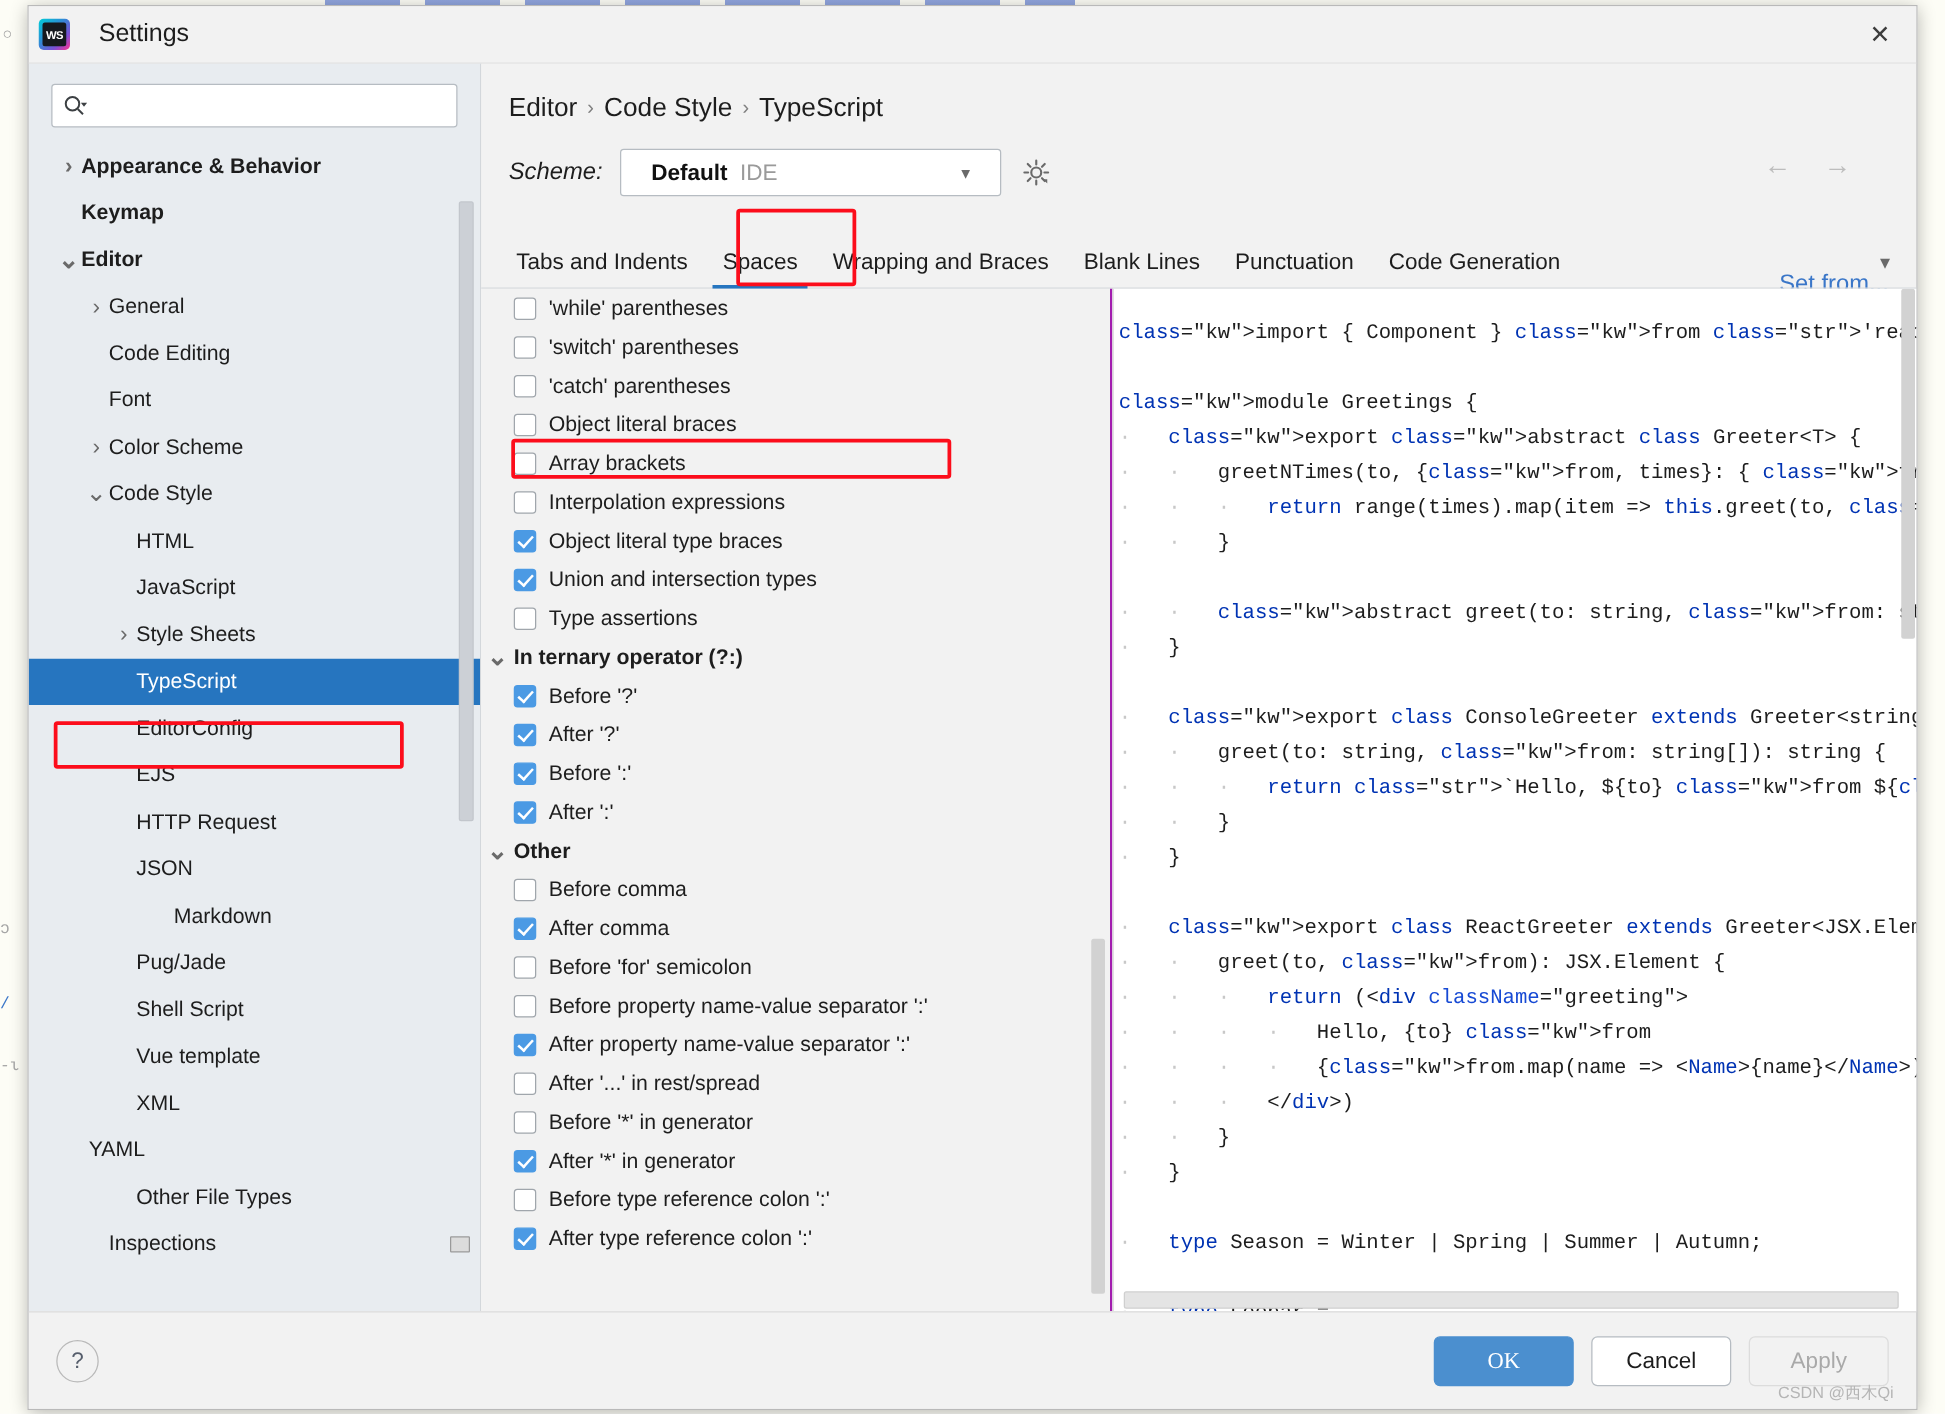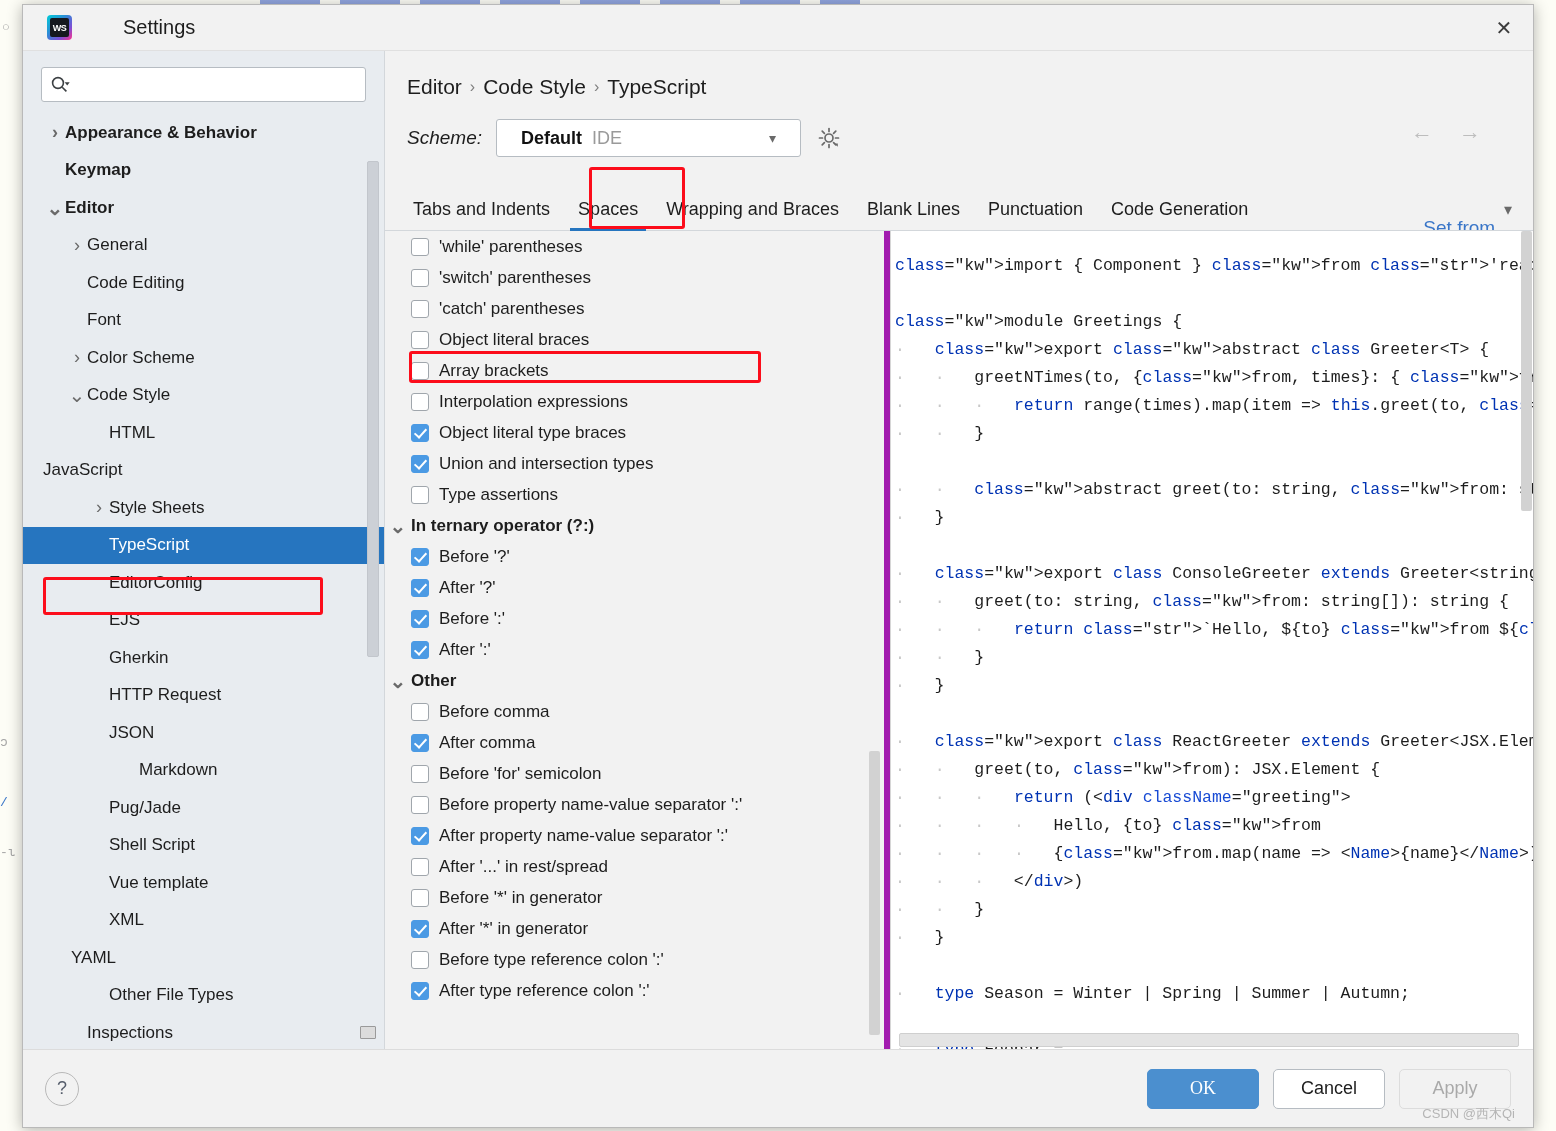--- a/index.html
+++ b/index.html
@@ -38,23 +38,22 @@
     box-shadow: 0 2px 14px rgba(0,0,0,.30);
     display: flex; flex-direction: column;
   }
 
   
   #title-bar {
     height: 46px; flex: 0 0 46px;
     background: #f2f2f2;
     border-bottom: 1px solid #e0e0e0;
     display: flex; align-items: center;
-    padding: 0 14px 0 24px;
-    position: relative;
-    gap: 28px;
+    padding: 0 14px 0 8px;
+    position: relative;
   }
   .ws-logo {
     width: 25px; height: 25px; border-radius: 4px;
     background: linear-gradient(135deg,#00cdd7 0%,#2b8fd6 38%,#7b4fd6 72%,#ff318c 100%);
     position: relative; flex: 0 0 25px;
   }
   .ws-logo::after {
     content: "WS";
     position: absolute; left: 3px; top: 3px; right: 3px; bottom: 3px;
     background: #16191f; color: #fff;
@@ -219,21 +218,21 @@
 
   
   #panes { flex: 1 1 auto; display: flex; min-height: 0; }
 
   
   #options-pane {
     width: 505px; flex: 0 0 505px;
     background: #f2f2f2;
     position: relative;
     overflow: hidden;
-    border-right: 6px solid #a21caf;
+    border-right: 2px solid #a21caf;
   }
   .opt-row {
     height: 31px;
     display: flex; align-items: center;
     font-size: 17px; color: #1d1d1d;
     padding-right: 6px;
     cursor: pointer;
     white-space: nowrap;
   }
   .opt-row.selected { background: #2675bf; color: #ffffff; }
@@ -394,43 +393,39 @@
             <span class="tree-label">Color Scheme</span>
           </div>
           <div class="tree-item" style="padding-left: 44px;">
             <span class="arrow" style="font-size: 20px; line-height: 10px;">⌄</span>
             <span class="tree-label">Code Style</span>
           </div>
           <div class="tree-item" style="padding-left: 66px;">
             <span class="arrow none"></span>
             <span class="tree-label">HTML</span>
           </div>
-          <div class="tree-item" style="">
+          <div class="tree-item" style="padding-left: 66px;">
             <span class="arrow none"></span>
             <span class="tree-label">JavaScript</span>
           </div>
           <div class="tree-item" style="padding-left: 66px;">
             <span class="arrow" style="font-size: 18px;">›</span>
             <span class="tree-label">Style Sheets</span>
           </div>
           <div class="tree-item selected" style="padding-left: 66px;">
             <span class="arrow none"></span>
             <span class="tree-label">TypeScript</span>
           </div>
           <div class="tree-item" style="padding-left: 66px;">
             <span class="arrow none"></span>
             <span class="tree-label">EditorConfig</span>
           </div>
           <div class="tree-item" style="padding-left: 66px;">
             <span class="arrow none"></span>
             <span class="tree-label">EJS</span>
-          </div>
-          <div class="tree-item" style="padding-left: 66px;">
-            <span class="arrow none"></span>
-            <span class="tree-label">Gherkin</span>
           </div>
           <div class="tree-item" style="padding-left: 66px;">
             <span class="arrow none"></span>
             <span class="tree-label">HTTP Request</span>
           </div>
           <div class="tree-item" style="padding-left: 66px;">
             <span class="arrow none"></span>
             <span class="tree-label">JSON</span>
           </div>
           <div class="tree-item" style="padding-left: 96px;">

